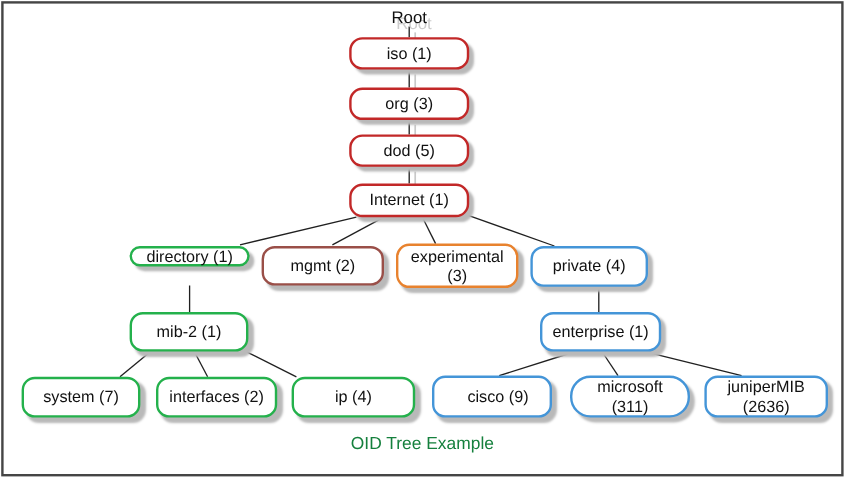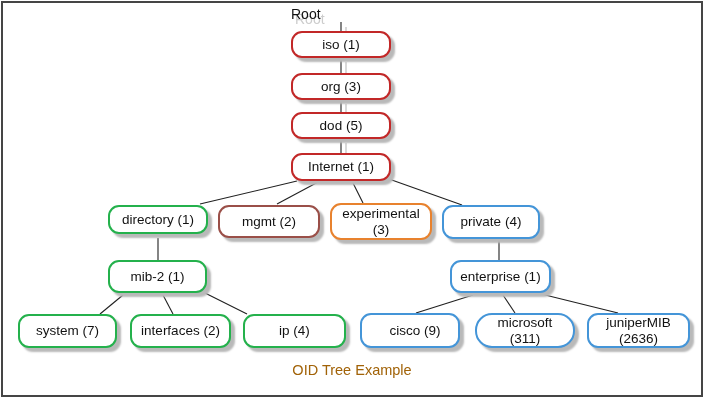--- a/index.html
+++ b/index.html
@@ -32,31 +32,31 @@
     font-size: 13.5px;
     line-height: 1.18;
     color: #111111;
     padding: 0 2px;
     box-sizing: border-box;
   }
   .node.wrap2 { padding: 12px 9px; }
   .root-label {
     position: absolute;
     left: 291px; top: 6px; width: 100px;
-    text-align: left;
+    text-align: center;
     font-size: 14px;
     color: #111111;
     text-shadow: 4px 5px 0 #cccccc;
   }
   .caption {
     position: absolute;
     left: 0; top: 362px; width: 704px;
     text-align: center;
     font-size: 14.5px;
-    color: #a16207;
+    color: #15803d;
   }
 </style>
 </head>
 <body>
 
 <div class="canvas">
 
   <div class="frame"></div>
 
   <svg class="wires" width="704" height="403" viewBox="0 0 704 403">
@@ -92,21 +92,21 @@
     </g>
   </svg>
 
   <div class="root-label">Root</div>
 
   <div class="node" style="left: 291px; top: 31px; width: 100px; height: 27px; border-color: rgb(194, 40, 40);">iso (1)</div>
   <div class="node" style="left: 291px; top: 73px; width: 100px; height: 27px; border-color: rgb(194, 40, 40);">org (3)</div>
   <div class="node" style="left: 291px; top: 112px; width: 100px; height: 27px; border-color: rgb(194, 40, 40);">dod (5)</div>
   <div class="node" style="left: 291px; top: 153px; width: 100px; height: 28px; border-color: rgb(194, 40, 40);">Internet (1)</div>
 
-  <div class="node" style="left: 108px; top: 205px; width: 100px; height: 29px; border-color: rgb(36, 177, 76);">directory (1)</div>
+  <div class="node" style="left: 108px; top: 205px; width: 100px; height: 17px; border-color: rgb(36, 177, 76);">directory (1)</div>
   <div class="node" style="left: 218px; top: 205px; width: 102px; height: 33px; border-color: rgb(154, 79, 72);">mgmt (2)</div>
   <div class="node wrap2" style="left: 330px; top: 203px; width: 102px; height: 37px; border-color: rgb(232, 130, 46);">experimental (3)</div>
   <div class="node" style="left: 442px; top: 205px; width: 98px; height: 34px; border-color: rgb(68, 149, 216);">private (4)</div>
 
   <div class="node" style="left: 108px; top: 260px; width: 99px; height: 33px; border-color: rgb(36, 177, 76);">mib-2 (1)</div>
   <div class="node" style="left: 450px; top: 260px; width: 101px; height: 33px; border-color: rgb(68, 149, 216);">enterprise (1)</div>
 
   <div class="node" style="left: 18px; top: 314px; width: 99px; height: 34px; border-color: rgb(36, 177, 76);">system (7)</div>
   <div class="node" style="left: 130px; top: 314px; width: 101px; height: 34px; border-color: rgb(36, 177, 76);">interfaces (2)</div>
   <div class="node" style="left: 243px; top: 314px; width: 103px; height: 34px; border-color: rgb(36, 177, 76);">ip (4)</div>

